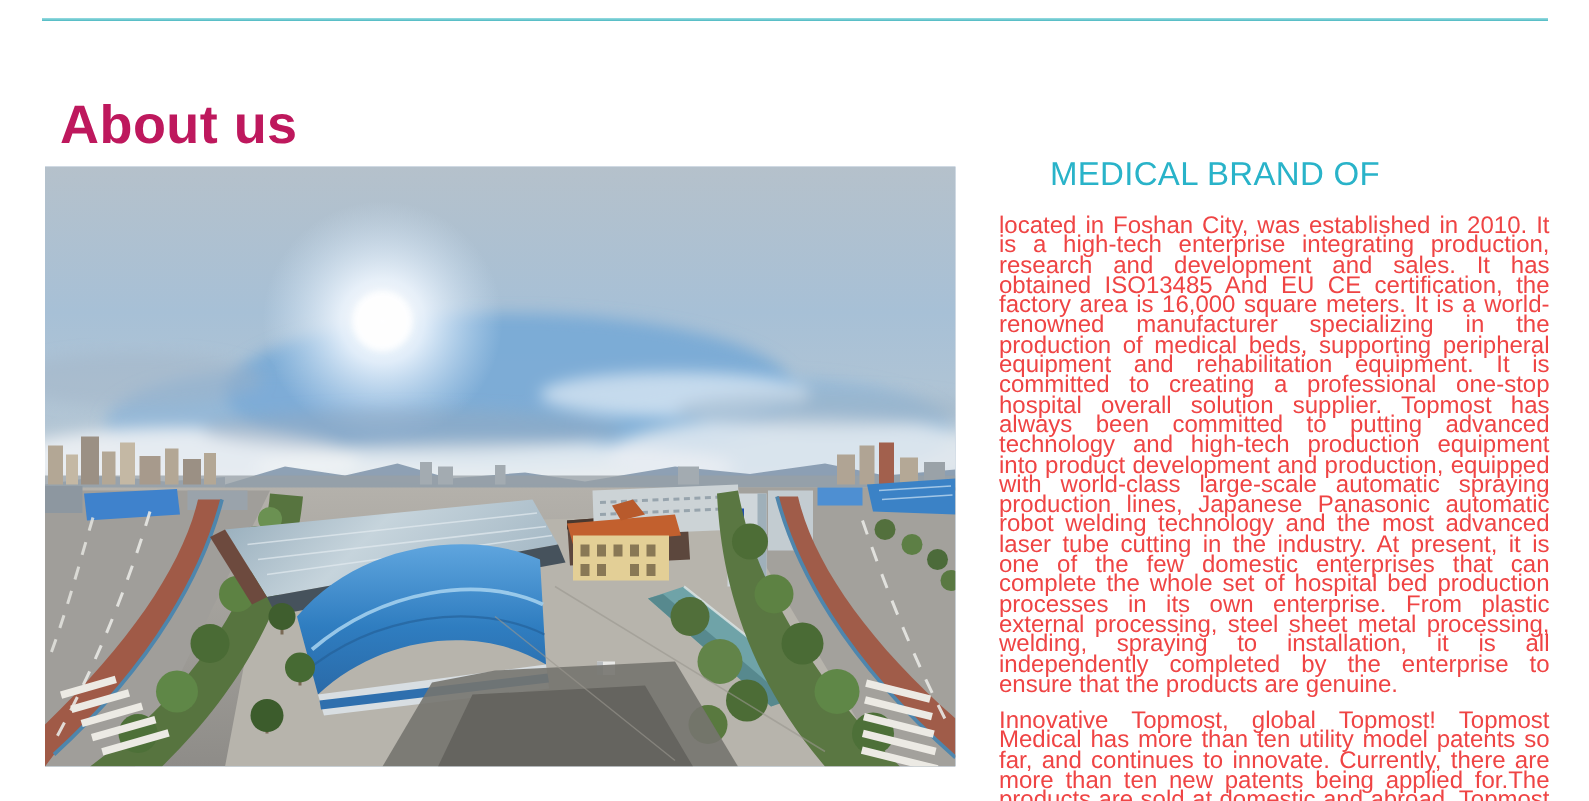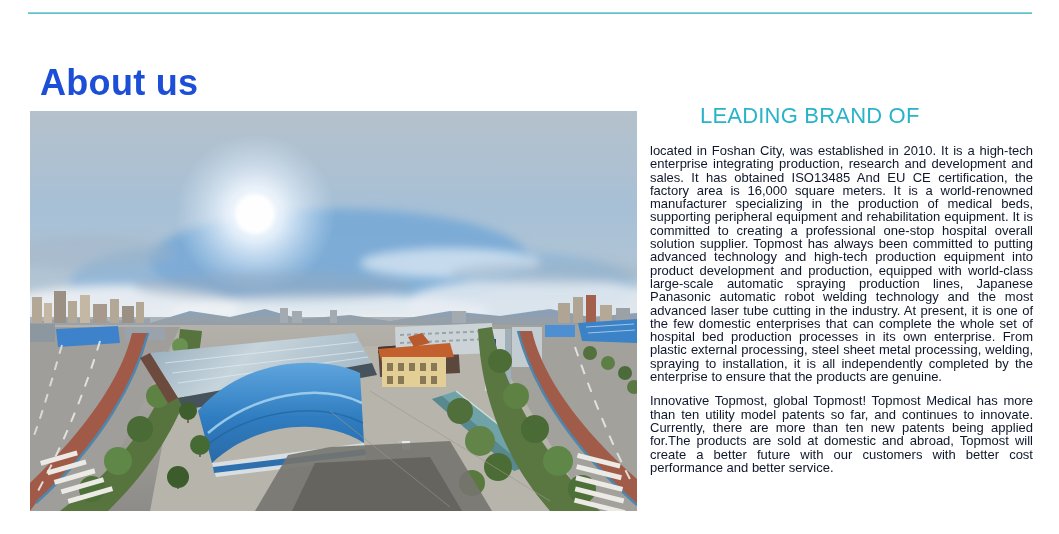--- a/index.html
+++ b/index.html
@@ -6,38 +6,38 @@
   body{
     width:1059px;height:534px;position:relative;overflow:hidden;
     background:#ffffff;font-family:"Liberation Sans", sans-serif;
   }
   .top-divider{
     position:absolute;left:28px;top:12px;width:1004px;height:2px;
     background:linear-gradient(#9adde2,#4db9c2);
   }
   .page-title{
     position:absolute;left:40px;top:38px;
-    font-size:36px;font-weight:700;color:#1d4ed8;letter-spacing:.3px;
+    font-size:36px;font-weight:700;color:#be185d;letter-spacing:.3px;
   }
   .photo-wrap{
     position:absolute;left:30px;top:111px;width:607px;height:400px;
     overflow:hidden;background:#a9bccd;
   }
   .photo-wrap svg{display:block;}
   .text-col{
     position:absolute;left:650px;top:103px;width:383px;color:#3a3a3a;
   }
   .lead-heading{
     margin-left:50px;color:#29b3c9;font-size:22px;line-height:25px;
     font-weight:400;letter-spacing:.2px;
   }
   .body-copy{margin-top:16px;}
   .body-copy p{
-    margin:0 0 11px 0;font-size:13px;line-height:13.3px;
-    text-align:justify;color:#0f172a;
+    margin:0 0 11px 16px;font-size:16px;line-height:13.3px;
+    text-align:justify;color:#ef4444;
   }
   .body-copy p:last-child{margin-bottom:0;}
 </style>
 </head>
 <body>
 
 <div class="top-divider"></div>
 
 <h1 class="page-title">About us</h1>
 
@@ -234,19 +234,19 @@
     </g>
 
     <path d="M225,400 L258,344 L300,336 L420,330 L462,400 Z" fill="#75746f" opacity="0.9"></path>
     <path d="M262,400 L285,352 L400,346 L432,400 Z" fill="#65645f"></path>
     <path d="M340,280 L520,390 M300,300 L420,396" stroke="#9a978f" stroke-width="1" opacity="0.6"></path>
   </svg>
 </div>
 
 <div class="text-col">
   <div class="lead-heading">
-    <div>LEADING BRAND OF</div>
+    <div>MEDICAL BRAND OF</div>
   </div>
   <div class="body-copy">
     <p>located in Foshan City, was established in 2010.  It is a high-tech enterprise integrating production, research and development and sales. It has obtained ISO13485 And EU CE certification, the  factory area is 16,000 square meters. It is a world-renowned manufacturer specializing in the production of medical beds, supporting peripheral equipment and rehabilitation equipment. It is committed to creating a professional one-stop hospital overall solution supplier. Topmost has always been committed to putting advanced technology and high-tech production equipment into product development and production, equipped with world-class large-scale automatic spraying production lines, Japanese Panasonic automatic robot welding technology and the most advanced laser tube cutting in the industry. At present, it is one of the few domestic enterprises that can complete the whole set of hospital bed production processes in its own enterprise. From plastic external processing, steel sheet metal processing, welding, spraying to installation, it is all independently completed by the enterprise to ensure that the products are genuine.</p>
     <p>Innovative Topmost, global Topmost! Topmost Medical has more than ten utility model patents so far, and continues to innovate. Currently, there are more than ten new patents being applied for.The products are sold at domestic  and abroad, Topmost will create a better future with our customers with better cost performance and better service.</p>
   </div>
 </div>
 
 </body></html>

